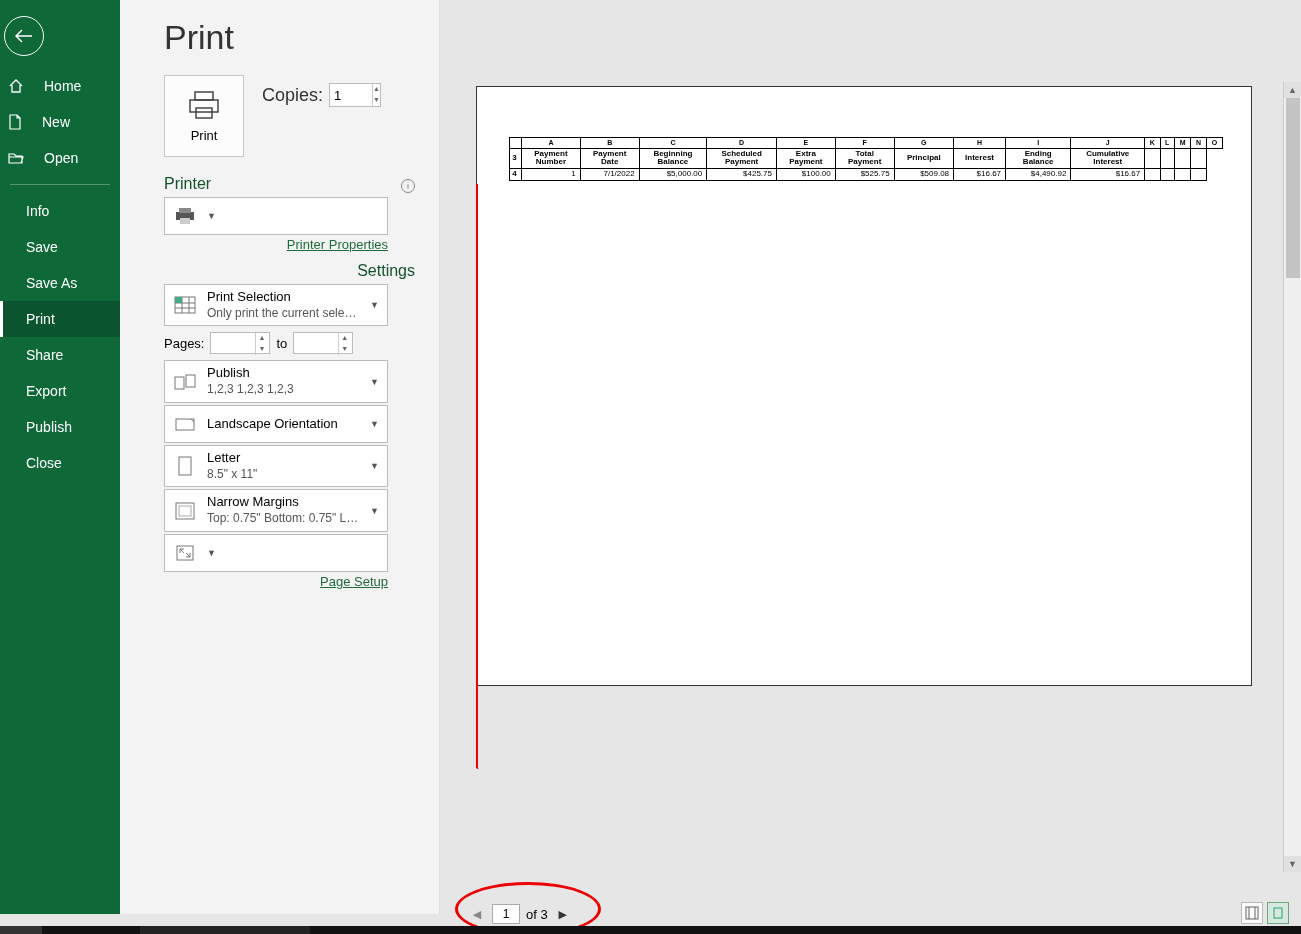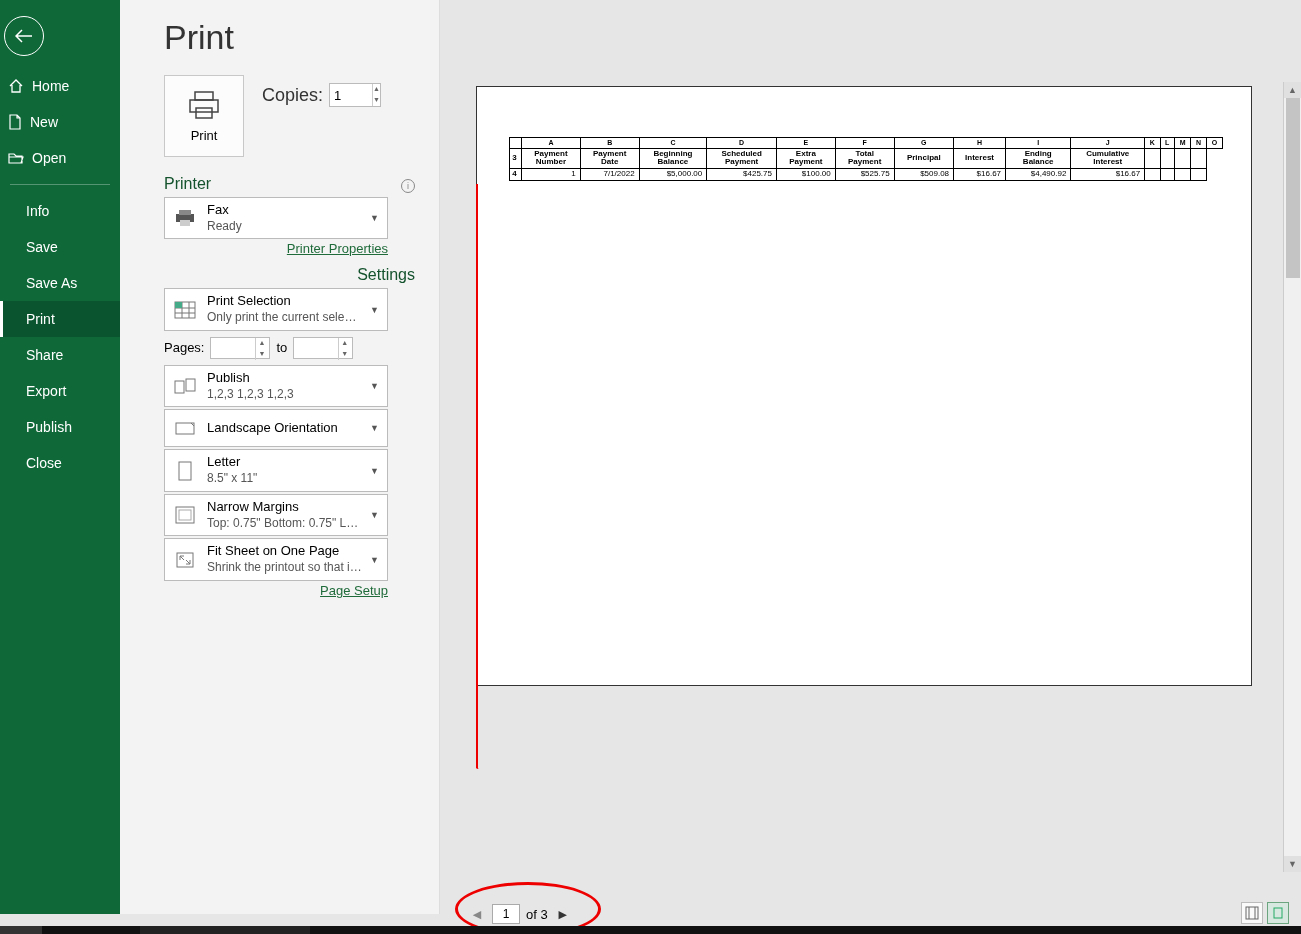--- a/index.html
+++ b/index.html
@@ -1,21 +1,21 @@
 <!DOCTYPE html>
 <html><head>
 <meta charset="utf-8">
 <style>
 * { box-sizing: border-box; margin: 0; padding: 0; font-family: "Segoe UI", sans-serif; }
 body { width: 1301px; height: 934px; overflow: hidden; background: #e6e6e6; position: relative; }
 
 
 .sidebar { position: absolute; left: 0; top: 0; width: 120px; height: 914px; background: #0e6838; color: #fff; font-size: 14px; }
 .back-btn { width: 40px; height: 40px; margin: 16px 0 0 4px; display: flex; align-items: center; justify-content: center; border: 1.5px solid #fff; border-radius: 50%; cursor: pointer; }
-.nav-item { display: flex; align-items: center; padding: 10px 8px; cursor: pointer; gap: 8px; }
+.nav-item { display: flex; align-items: center; padding: 10px 8px; cursor: pointer; gap: 20px; }
 .nav-item.indent { padding-left: 26px; }
 .nav-item.selectedi { background: #0a5530; border-left: 3px solid #fff; padding-left: 23px; }
 .sidebar hr { border: none; border-top: 1px solid rgba(255,255,255,0.3); margin: 8px 10px; }
 .sidebar .bottom { position: absolute; bottom: 10px; width: 100%; }
 
 
 .main { position: absolute; left: 120px; top: 0; width: 320px; height: 914px; background: #f3f3f3; padding: 18px 24px 0 44px; border-right: 1px solid #ddd; }
 .page-title { font-size: 34px; font-weight: 300; color: #333; margin-bottom: 18px; }
 
 .print-row { display: flex; align-items: flex-start; gap: 18px; margin-bottom: 18px; }
@@ -158,24 +158,20 @@
     <div class="info-icon">i</div>
   </div>
   <div class="dropdown">
     <div class="dd-icon">
       <svg width="24" height="20" viewBox="0 0 24 20">
           <rect x="3" y="6" width="18" height="8" fill="#555"></rect>
           <rect x="6" y="2" width="12" height="5" fill="#888"></rect>
           <rect x="7" y="12" width="10" height="6" fill="#ccc"></rect>
         </svg>
     </div>
-    <div class="dd-text">
-      <div>Fax</div>
-      <div class="line2">Ready</div>
-    </div>
     <div class="caret">▼</div>
   </div>
   <a class="link-right">Printer Properties</a>
 
   <div class="section-title">Settings</div>
 
   <div class="dropdown">
     <div class="dd-icon">
         <svg width="22" height="18" viewBox="0 0 22 18">
           <rect x="1" y="1" width="20" height="16" fill="none" stroke="#777"></rect>
@@ -266,24 +262,20 @@
     <div class="caret">▼</div>
   </div>
 
   <div class="dropdown">
     <div class="dd-icon">
         <svg width="20" height="18" viewBox="0 0 20 18">
           <rect x="2" y="2" width="16" height="14" fill="none" stroke="#777"></rect>
           <path d="M5 5 L9 9 M5 9 L5 5 L9 5 M15 13 L11 9 M15 9 L15 13 L11 13" stroke="#777" fill="none"></path>
         </svg>
       </div>
-    <div class="dd-text">
-      <div>Fit Sheet on One Page</div>
-      <div class="line2">Shrink the printout so that it...</div>
-    </div>
     <div class="caret">▼</div>
   </div>
 
   <a class="link-right">Page Setup</a>
 </div>
 
 <div class="preview-area">
   <div class="preview-scroll">
     <div class="preview-page">
       <table class="preview-table">

